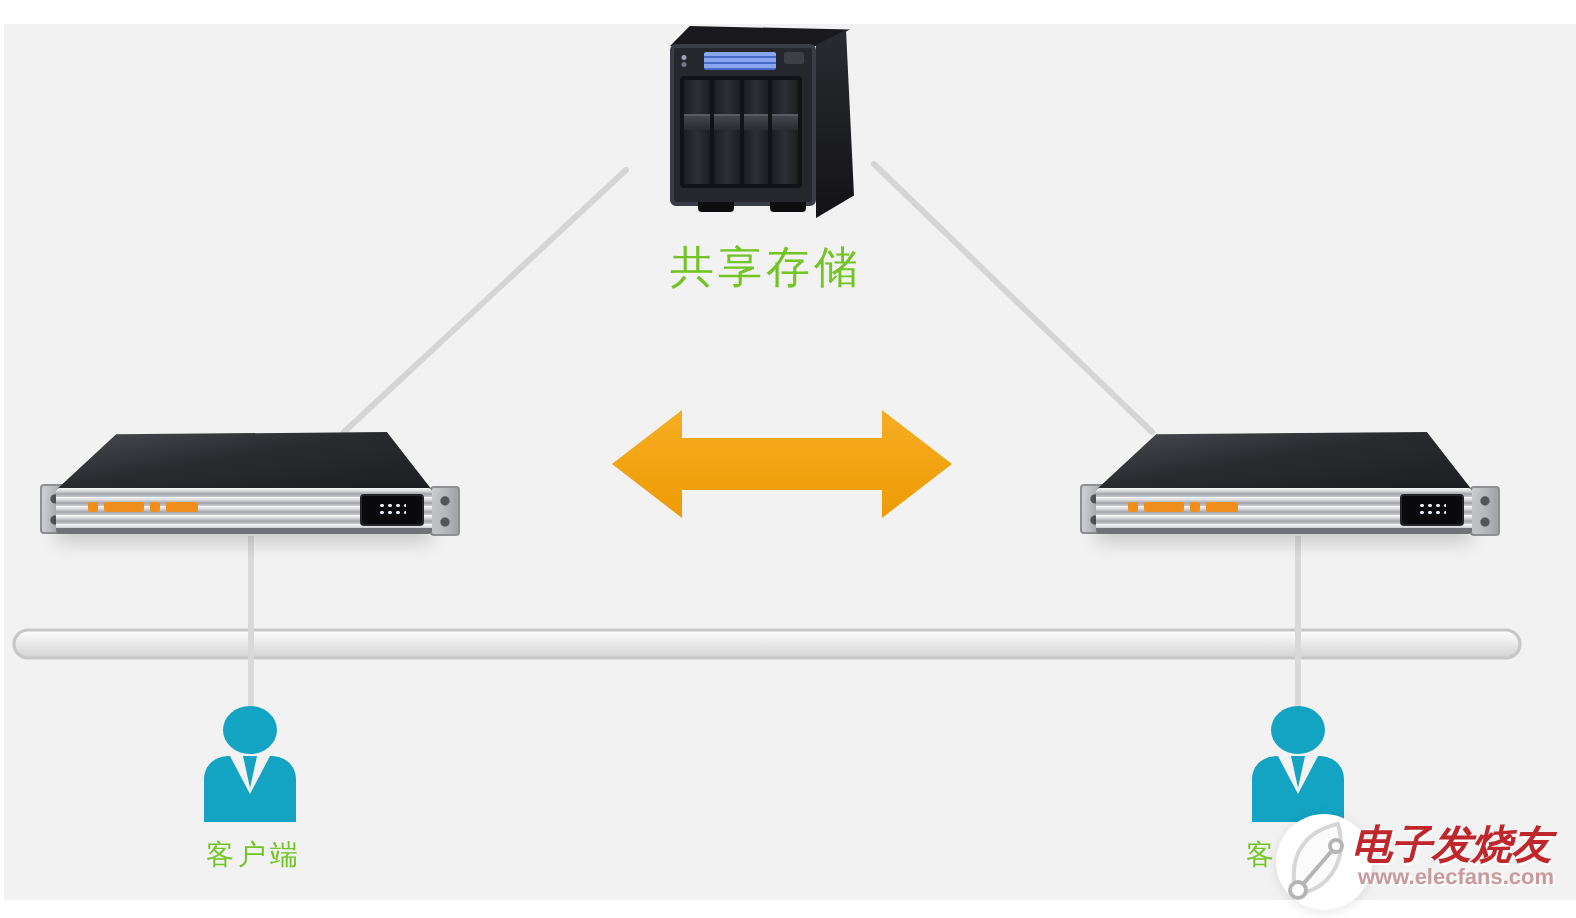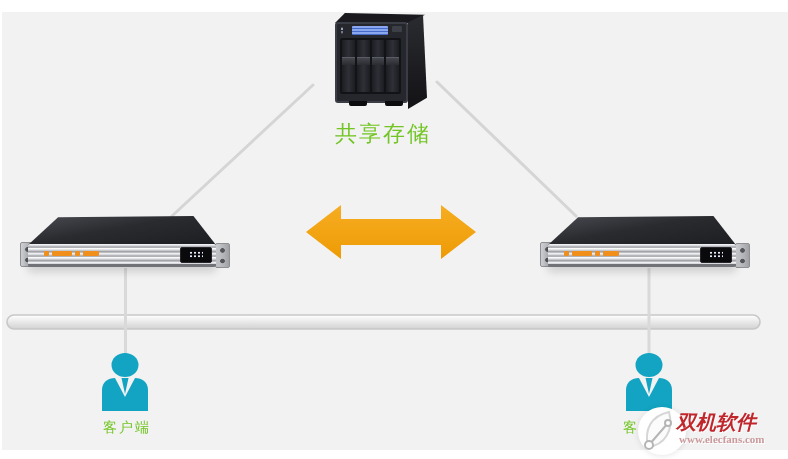--- a/index.html
+++ b/index.html
@@ -69,21 +69,21 @@
   .person-left{left:100px;top:353px;} .person-right{left:624px;top:353px;}
 
   
   .watermark{position:absolute;left:634px;top:404px;width:154px;height:55px;}
   .wm-circle{position:absolute;left:4px;top:3px;width:48px;height:48px;border-radius:50%;
              background:#ffffff;box-shadow:0 1px 6px rgba(0,0,0,.10);}
   .wm-brand{position:absolute;left:42px;top:5px;width:112px;font-family:"DejaVu Serif","Liberation Serif",serif;
             font-style:italic;font-weight:bold;font-size:20px;color:#c0272d;letter-spacing:0px;white-space:nowrap;
             text-shadow:1px 1px 0 rgba(255,255,255,.85);}
   .wm-url{position:absolute;left:45px;top:29px;font-size:11px;font-weight:bold;color:#c9999b;
-          white-space:nowrap;text-shadow:1px 1px 0 #ffffff;font-family:Liberation Serif, serif;}
+          white-space:nowrap;text-shadow:1px 1px 0 #ffffff;}
 </style>
 </head>
 <body>
 
 <div class="stage">
   <div class="panel"></div>
 
   <svg class="layer" viewBox="0 0 788 459">
     <defs>
       <linearGradient id="capsuleGrad" x1="0" y1="0" x2="0" y2="1">
@@ -173,16 +173,16 @@
 
   <div class="watermark">
     <div class="wm-circle">
       <svg viewBox="0 0 48 48" width="48" height="48">
         <path d="M31,5 C13,9 6,22 10,40 C27,38 36,23 31,5 Z" fill="#fbfbfb" stroke="#d6d6d6" stroke-width="2"></path>
         <line x1="11" y1="38" x2="30" y2="16" stroke="#b5b5b5" stroke-width="2"></line>
         <circle cx="11" cy="38" r="4" fill="#ffffff" stroke="#b5b5b5" stroke-width="2"></circle>
         <circle cx="30" cy="16" r="3" fill="#ffffff" stroke="#b5b5b5" stroke-width="2"></circle>
       </svg>
     </div>
-    <div class="wm-brand">双机软件</div>
+    <div class="wm-brand">电子发烧友</div>
     <div class="wm-url">www.elecfans.com</div>
   </div>
 </div>
 
 </body></html>

